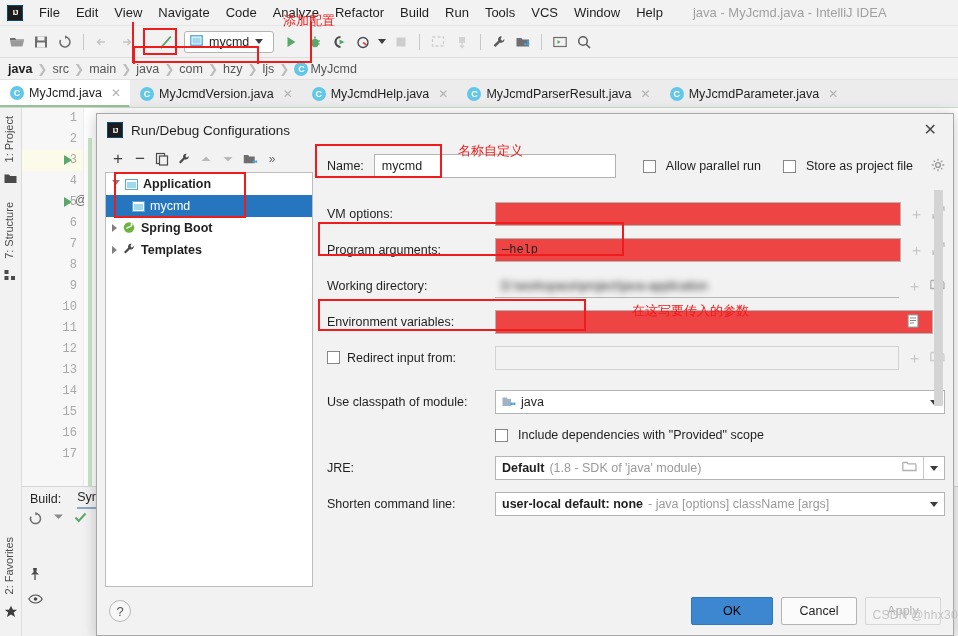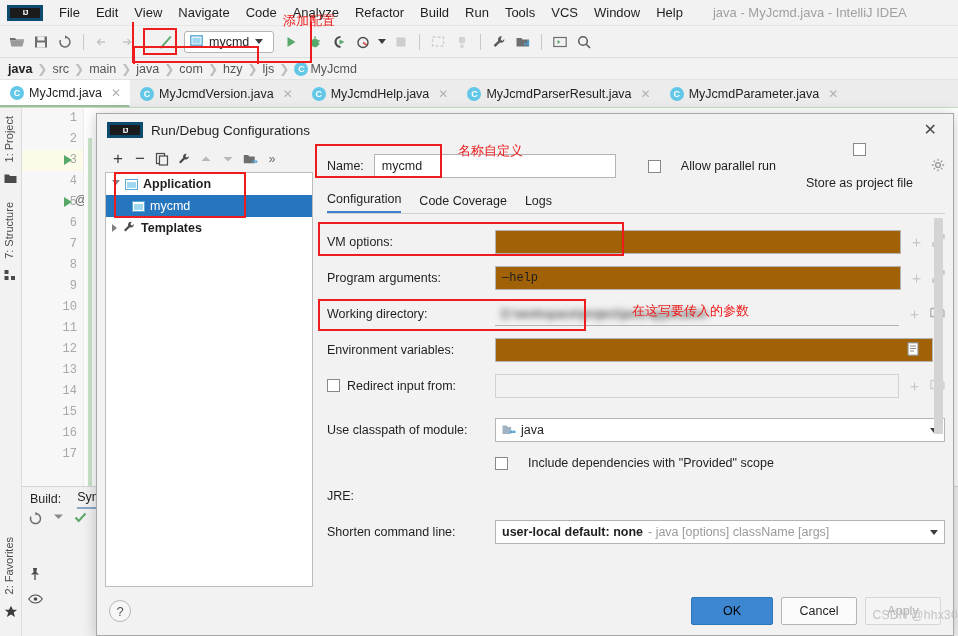--- a/index.html
+++ b/index.html
@@ -15,24 +15,24 @@
     -webkit-font-smoothing: antialiased;
   }
   .ide { position:absolute; inset:0; background:#f2f2f2; }
 
   
   .menubar {
     height: 26px; background:#f2f2f2; display:flex; align-items:center;
     padding-left:4px; border-bottom:1px solid #e6e6e6;
   }
   .ij-logo {
-    width:36px; height:16px; margin:0 8px 0 3px; background:#1b1b1b;
+    width:16px; height:16px; margin:0 8px 0 3px; background:#1b1b1b;
     color:#fff; font-size:8px; font-weight:bold; display:flex;
     align-items:center; justify-content:center; letter-spacing:-1px;
-    border:3px solid #0c4a6e;
+    border:1px solid #0c4a6e;
   }
   .menu-item { padding:3px 8px; font-size:13px; color:#1f1f1f; white-space:nowrap; }
   .window-title { margin-left:22px; color:#a0a0a0; font-size:13px; white-space:nowrap; }
 
   
   .toolbar {
     height:32px; background:#f2f2f2; display:flex; align-items:center;
     padding-left:6px; gap:2px; border-bottom:1px solid #dcdcdc; position:relative;
   }
   .tb-ico {
@@ -127,30 +127,30 @@
   .app-ico { width:13px;height:11px;border:1.6px solid #5aa9d6;background:#fff;position:relative; }
   .app-ico::after{ content:''; position:absolute; left:1px;top:2px;right:1px;bottom:1px;background:#9fd8ef; }
 
   
   .form-panel { flex:1; display:flex; flex-direction:column; padding:0 8px 0 14px; min-width:0; position:relative; }
   .name-row { height:40px; display:flex; align-items:center; gap:10px; }
   .name-label { font-size:12.5px; }
   .name-input { width:242px; height:24px; border:1px solid #b4b4b4; background:#fff;
                 padding:0 7px; font-size:12.5px; line-height:22px; color:#1f1f1f; }
   .chk { width:13px;height:13px;border:1px solid #888; background:#fff; display:inline-block; flex:none; }
-  .chk-row { display:flex; align-items:center; gap:20px; font-size:12.5px; }
+  .chk-row { display:flex; align-items:center; gap:10px; font-size:12.5px; }
 
   .tabrow { height:28px; display:flex; align-items:flex-end; gap:18px; border-bottom:1px solid #d0d0d0; }
   .ftab { font-size:12.5px; padding-bottom:5px; color:#1f1f1f; }
   .ftab.active { border-bottom:2px solid #3f7fd1; }
 
   .fields { flex:1; overflow:hidden; padding-top:10px; position:relative; }
   .frow { display:flex; align-items:center; height:36px; }
   .flabel { width:168px; font-size:12.5px; flex:none; }
-  .finput { flex:1; height:24px; border:1px solid #b4b4b4; background:#a16207;
+  .finput { flex:1; height:24px; border:1px solid #b4b4b4; background:#ef4444;
             display:flex; align-items:center; padding:0 6px; font-size:12.5px;
             color:#1f1f1f; min-width:0; }
   .finput.green { background:#e3f3e3; border-color:#b8d4b8; }
   .finput.flat { border:none; border-bottom:1px solid #b4b4b4; background:transparent; }
   .finput.disabled { background:#f2f2f2; border-color:#d2d2d2; color:#a8a8a8; }
   .fbtn { width:26px;height:24px;border:1px solid #b4b4b4;background:#fbfbfb;
           display:flex;align-items:center;justify-content:center; font-size:12px; color:#444; margin-left:4px; }
   .ficons { display:flex; align-items:center; gap:8px; padding-left:8px; color:#c0c0c0; }
   .combo { flex:1; height:24px; border:1px solid #b4b4b4; background:#fff;
            display:flex; align-items:center; padding:0 6px; font-size:12.5px; min-width:0; }
@@ -513,54 +513,60 @@
             <span>Application</span>
           </div>
           <div class="tree-row sel" style="padding-left:26px;">
             <span class="app-ico"></span>
             <span>mycmd</span>
           </div>
           <div class="tree-row bold">
             <span class="tri"></span>
             <span>
               <svg width="14" height="14" viewBox="0 0 14 14">
+                  <circle cx="7" cy="7.5" r="5.2" fill="#6db33f"></circle>
+                  <path d="M4.5 8.5c2-2.4 4.2-1 5.6-3.4" stroke="#fff" stroke-width="1.2" fill="none"></path>
+                  <circle cx="9.6" cy="4.3" r="1.1" fill="#fff"></circle>
+                </svg>
+            </span>
+            <span>Spring Boot</span>
+          </div>
+          <div class="tree-row bold">
+            <span class="tri"></span>
+            <span>
+              <svg width="14" height="14" viewBox="0 0 14 14">
                   <path d="M9.6 1.8a3 3 0 0 0-3.4 4L2 10l1.6 1.5 4.2-4.2a3 3 0 0 0 4-3.4l-1.9 1.9-1.5-1.5z" fill="#4a4a4a"></path>
                 </svg>
             </span>
             <span>Templates</span>
           </div>
         </div>
       </div>
 
       <div class="form-panel">
         <div class="name-row">
           <span class="name-label">Name:</span>
           <div class="name-input">mycmd</div>
           <div style="flex:1;"></div>
           <div class="chk-row">
             <span class="chk"></span>
             <span>Allow parallel run</span>
           </div>
-          <div class="chk-row" style="margin-left:20px;flex-direction:column;">
+          <div class="chk-row" style="margin-left:12px;">
             <span class="chk"></span>
             <span>Store as project file</span>
           </div>
           <span style="margin-left:8px; color:#9a9a9a;">
             <svg width="14" height="14" viewBox="0 0 14 14">
                 <circle cx="7" cy="7" r="2.4" stroke="#9a9a9a" stroke-width="1.4" fill="none"></circle>
                 <path d="M7 0.8v2M7 11.2v2M0.8 7h2M11.2 7h2M2.6 2.6l1.4 1.4M10 10l1.4 1.4M11.4 2.6L10 4M4 10l-1.4 1.4" stroke="#9a9a9a" stroke-width="1.3"></path>
               </svg>
           </span>
         </div>
 
-        <div class="tabrow">
-          <div class="ftab active">Configuration</div>
-          <div class="ftab">Code Coverage</div>
-          <div class="ftab">Logs</div>
-        </div>
 
         <div class="fields">
 
 
           <div class="frow">
             <span class="flabel">VM options:</span>
             <div class="finput"></div>
             <div class="ficons">
               <span style="font-size:15px;">＋</span>
               <span>
@@ -647,20 +653,33 @@
           <div class="frow" style="height:30px;">
             <span class="flabel"></span>
             <div class="chk-row">
               <span class="chk"></span>
               <span>Include dependencies with "Provided" scope</span>
             </div>
           </div>
 
           <div class="frow">
             <span class="flabel">JRE:</span>
+            <div class="combo" style="padding-right:2px;">
+              <span style="font-weight:bold;">Default</span>
+              <span class="muted" style="margin-left:5px;">(1.8 - SDK of 'java' module)</span>
+              <span style="margin-left:auto; display:flex; align-items:center; gap:6px;">
+                <span>
+                  <svg width="15" height="13" viewBox="0 0 15 13">
+                      <path d="M0.8 2.5h4.4l1 1.4h7.8M0.8 2.5v8h13.2V4.6" stroke="#b0b0b0" stroke-width="1.3" fill="none"></path>
+                    </svg>
+                </span>
+                <span style="width:1px;height:22px;background:#c8c8c8;"></span>
+                <span class="arrow" style="margin-right:4px;"></span>
+              </span>
+            </div>
           </div>
 
           <div class="frow">
             <span class="flabel">Shorten command line:</span>
             <div class="combo">
               <span style="font-weight:bold;">user-local default: none</span>
               <span class="muted" style="margin-left:5px;">- java [options] className [args]</span>
               <span class="arrow"></span>
             </div>
           </div>

